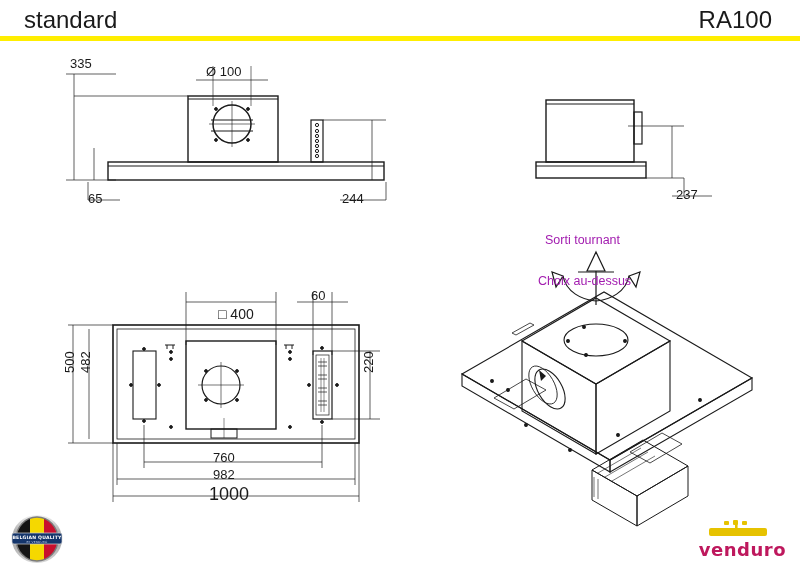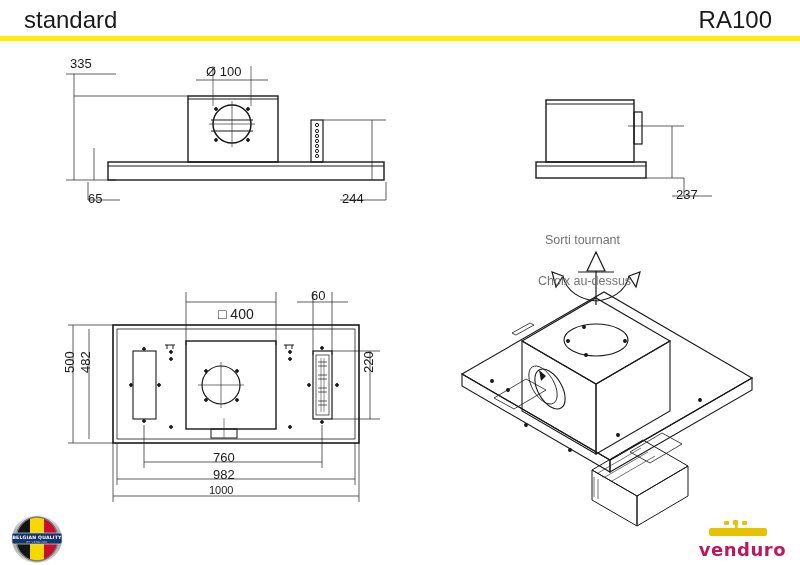--- a/index.html
+++ b/index.html
@@ -86,21 +86,21 @@
     font-size: 18px;
     font-weight: 700;
     letter-spacing: 0.5px;
     color: #be185d;
     line-height: 20px;
   }
   .note-text {
     position: absolute;
     font-family: "Liberation Sans", sans-serif;
     font-size: 12.5px;
-    color: #737373;
+    color: #a21caf;
     white-space: nowrap;
   }
 </style>
 </head>
 <body>
 
 <div id="sheet">
 
   <div class="header">
     <div class="header-title">standard</div>
@@ -356,21 +356,21 @@
 
   <div style="position:absolute;left:676px;top:187px;font-size:13px;">237</div>
 
   <div style="position:absolute;left:218px;top:288px;font-size:14px;margin-top:18px;">□ 400</div>
   <div style="position:absolute;left:311px;top:288px;font-size:13px;">60</div>
   <div style="position:absolute;left:62px;top:373px;font-size:13px;transform:rotate(-90deg);transform-origin:left top;">500</div>
   <div style="position:absolute;left:78px;top:373px;font-size:13px;transform:rotate(-90deg);transform-origin:left top;">482</div>
   <div style="position:absolute;left:361px;top:373px;font-size:13px;transform:rotate(-90deg);transform-origin:left top;">220</div>
   <div style="position:absolute;left:213px;top:450px;font-size:13px;text-align:center;">760</div>
   <div style="position:absolute;left:213px;top:467px;font-size:13px;">982</div>
-  <div style="position:absolute;left:209px;top:484px;font-size:11px;">1000</div>
+  <div style="position:absolute;left:209px;top:484px;font-size:18px;">1000</div>
 
   <div class="note-text" style="left:545px;top:233px;">Sorti tournant</div>
   <div class="note-text" style="left:538px;top:250px;margin-top:24px;">Choix au-dessus</div>
 
   <div class="badge-belgian">
     <svg viewBox="0 0 58 48" width="58" height="48">
       <defs>
         <linearGradient id="rim" x1="0" y1="0" x2="0" y2="1">
           <stop offset="0%" stop-color="#f2f2f2"></stop>
           <stop offset="45%" stop-color="#9a9a9a"></stop>

